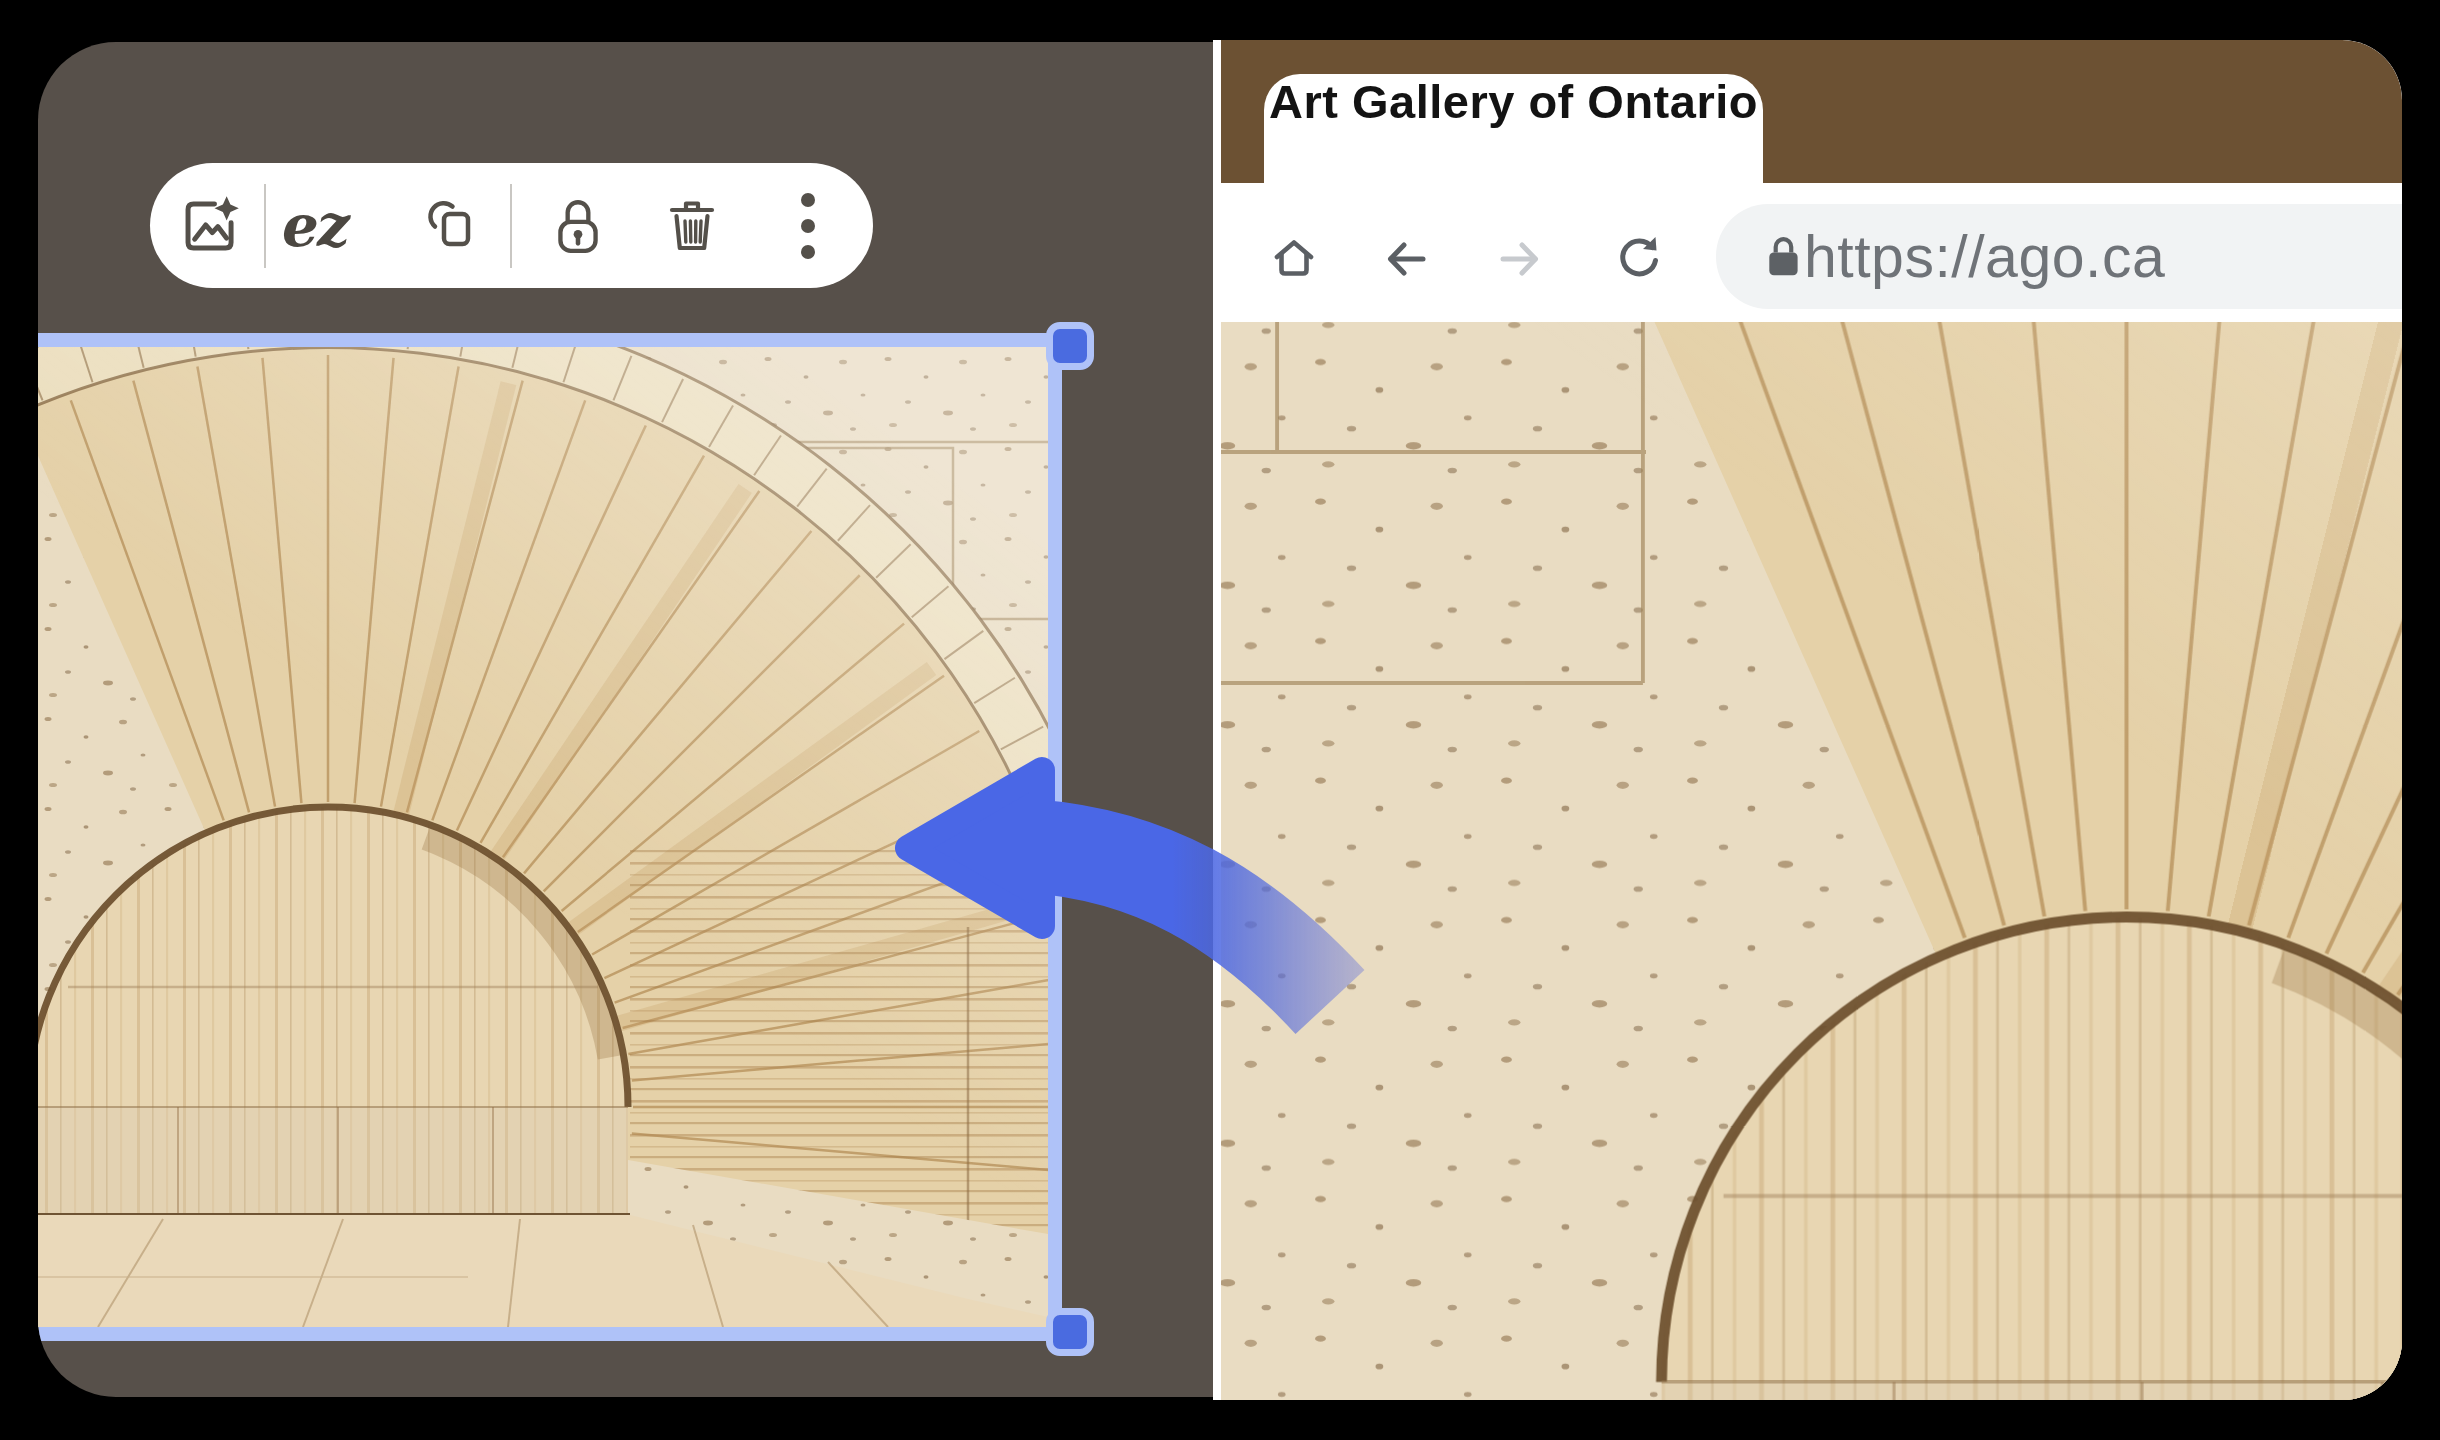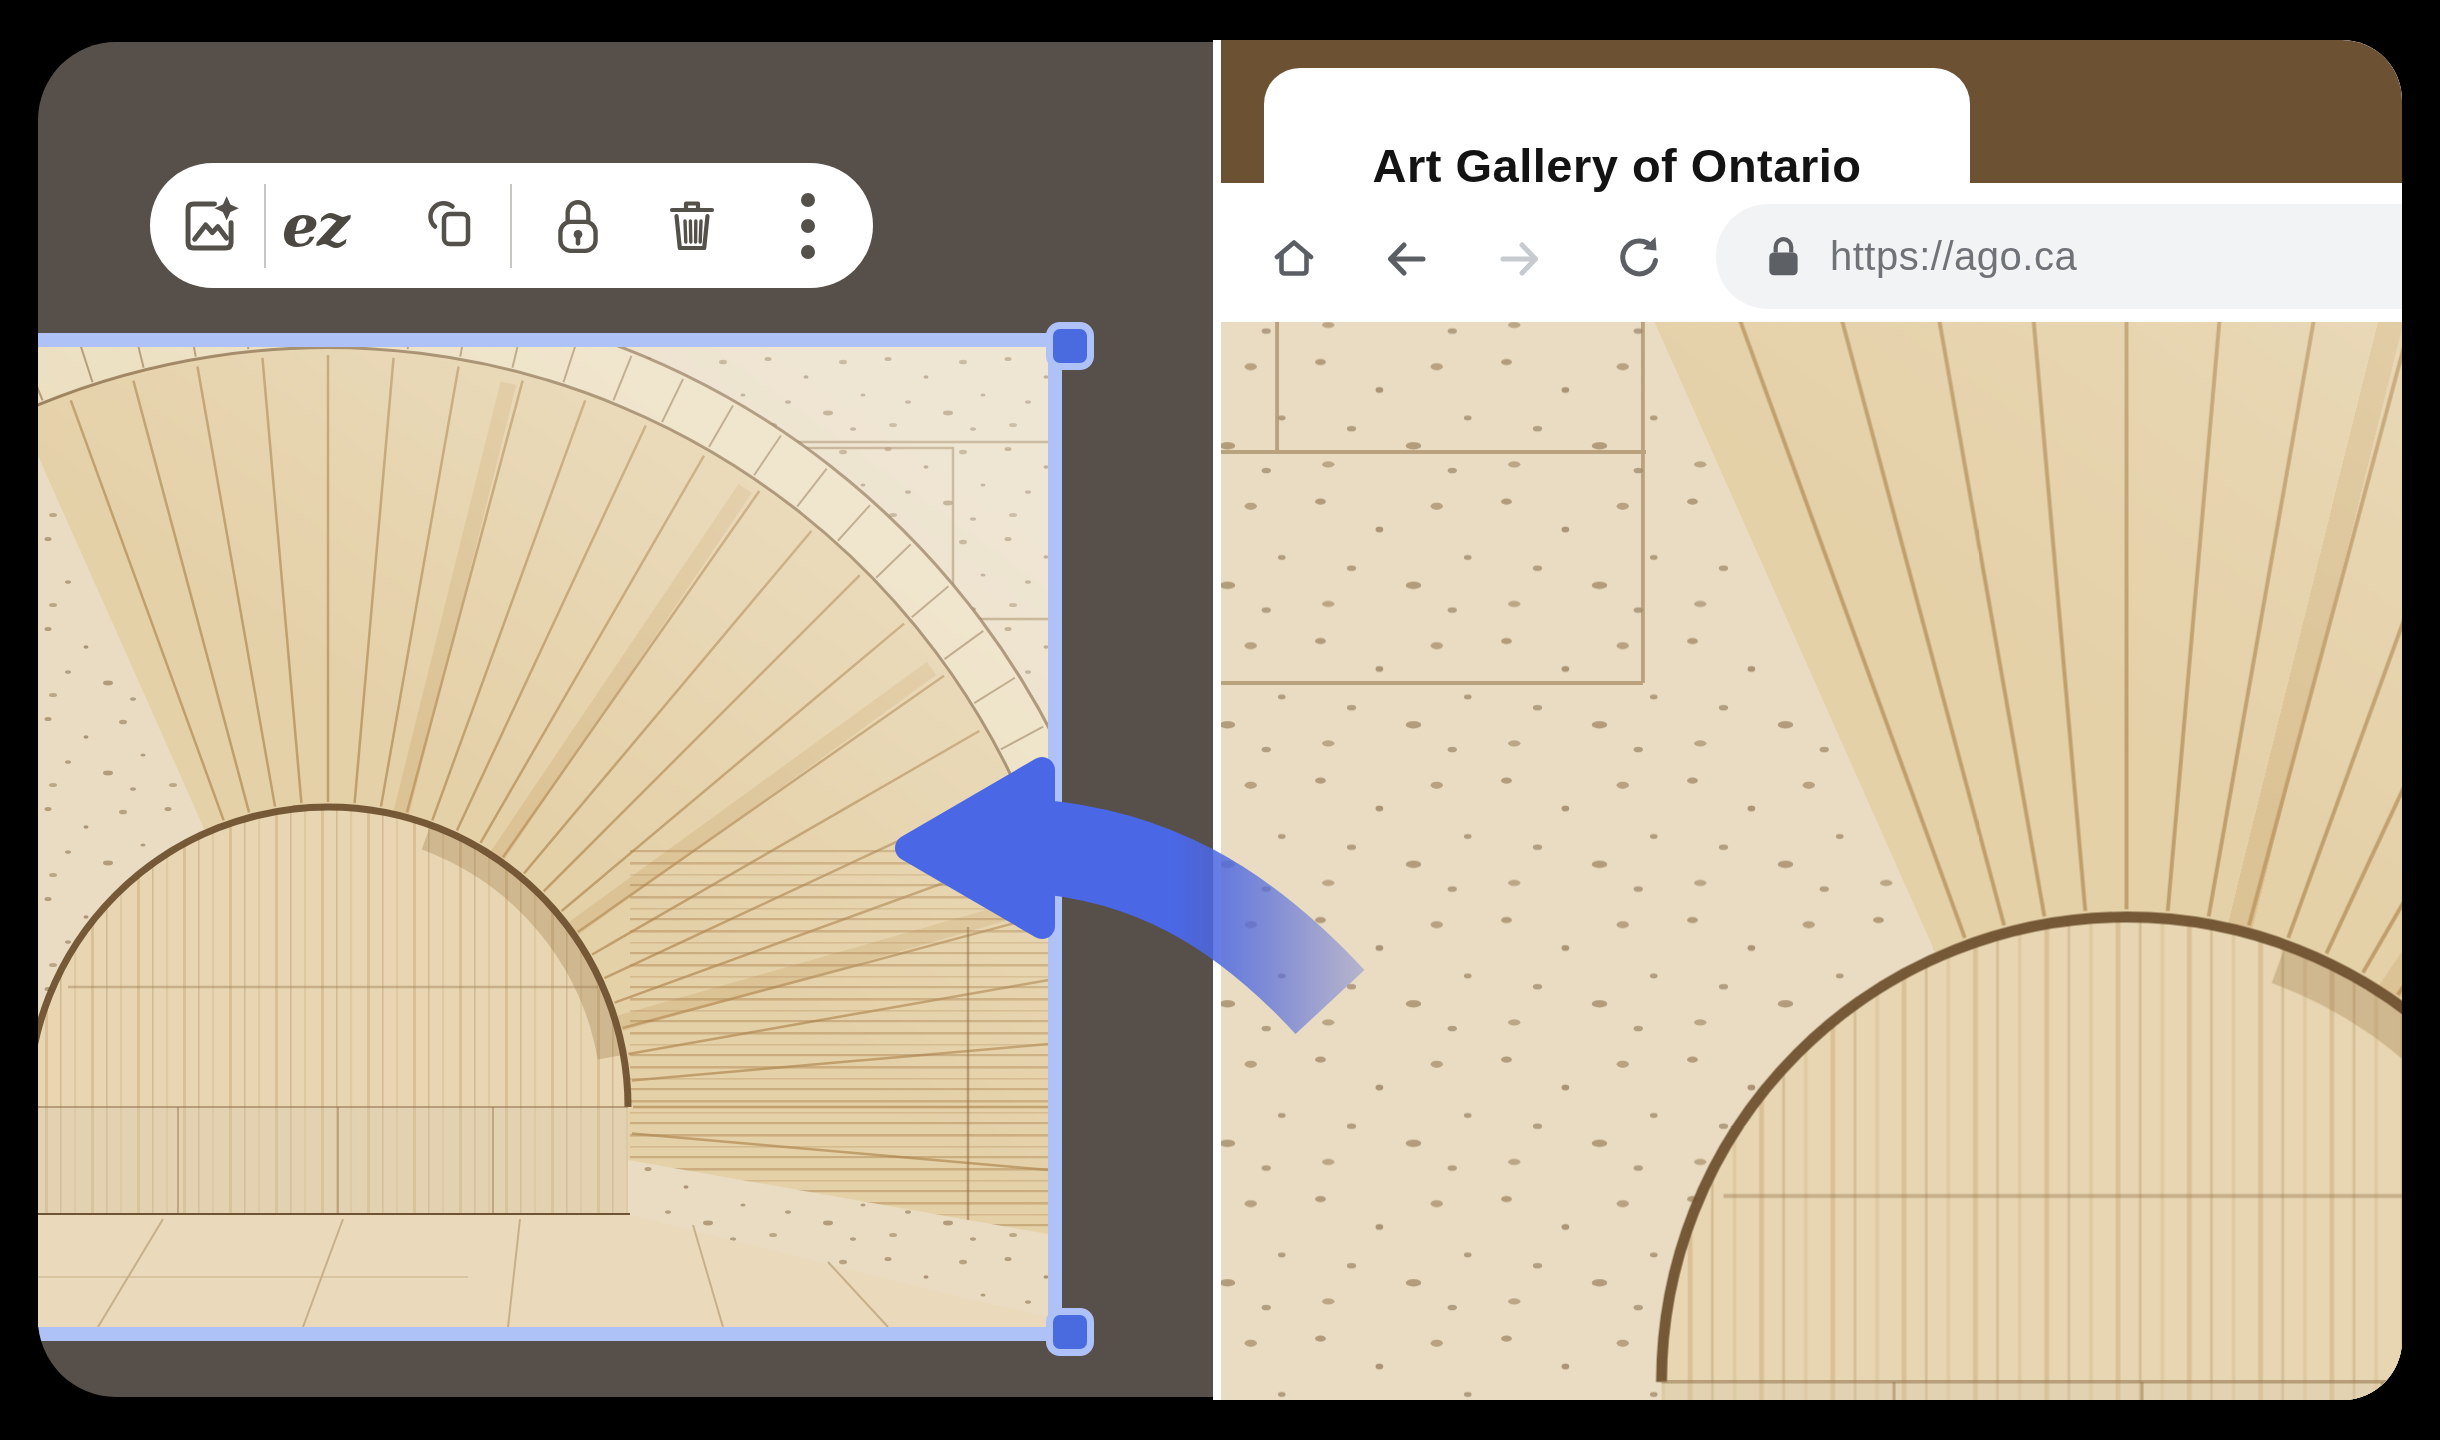--- a/index.html
+++ b/index.html
@@ -22,28 +22,28 @@
     border:14px solid #AFC2F8;z-index:4;box-sizing:border-box;}
   .sel-handle{position:absolute;left:1008px;width:48px;height:48px;background:#4A6BE0;
     border:7px solid #AFC2F8;border-radius:14px;box-sizing:border-box;z-index:5;}
   .sel-handle.top{top:280px;} .sel-handle.bottom{top:1266px;}
 
   
   .browser-panel{position:absolute;left:1213px;top:40px;width:1189px;height:1360px;
     background:#fff;border-radius:0 60px 60px 0;overflow:hidden;}
   .site-header{position:absolute;left:8px;top:0;width:1181px;height:143px;background:#6C5133;
     border-radius:0 60px 0 0;}
-  .tab{position:absolute;left:51px;top:28px;width:706px;height:125px;background:#fff;
-    border-radius:36px 36px 0 0;display:flex;align-items:flex-end;justify-content:center;}
+  .tab{position:absolute;left:51px;top:34px;width:499px;height:125px;background:#fff;
+    border-radius:36px 36px 0 0;display:flex;align-items:flex-start;justify-content:center;}
   .tab-title{font-size:47px;font-weight:700;color:#131313;letter-spacing:0.5px;}
   .nav-btn{position:absolute;top:193px;width:52px;height:52px;background:none;border:none;
     padding:0;cursor:pointer;}
   .urlbar{position:absolute;left:503px;top:164px;width:686px;height:105px;background:#F1F3F4;
     border-radius:52px 0 0 52px;display:flex;align-items:center;padding-left:46px;box-sizing:border-box;}
-  .url-text{font-size:40px;color:#6F7378;margin-left:26px;letter-spacing:0.5px;}
+  .url-text{font-size:59px;color:#6F7378;letter-spacing:0.5px;}
   .web-content{position:absolute;left:8px;top:282px;width:1181px;height:1078px;overflow:hidden;background:#e9dcc2;}
 
   .arrow-overlay{position:absolute;left:0;top:0;width:2440px;height:1440px;z-index:20;pointer-events:none;}
   svg{display:block;}
   .defs-holder{position:absolute;width:0;height:0;overflow:hidden;}
 </style>
 </head>
 <body>
 
 <div class="stage">

